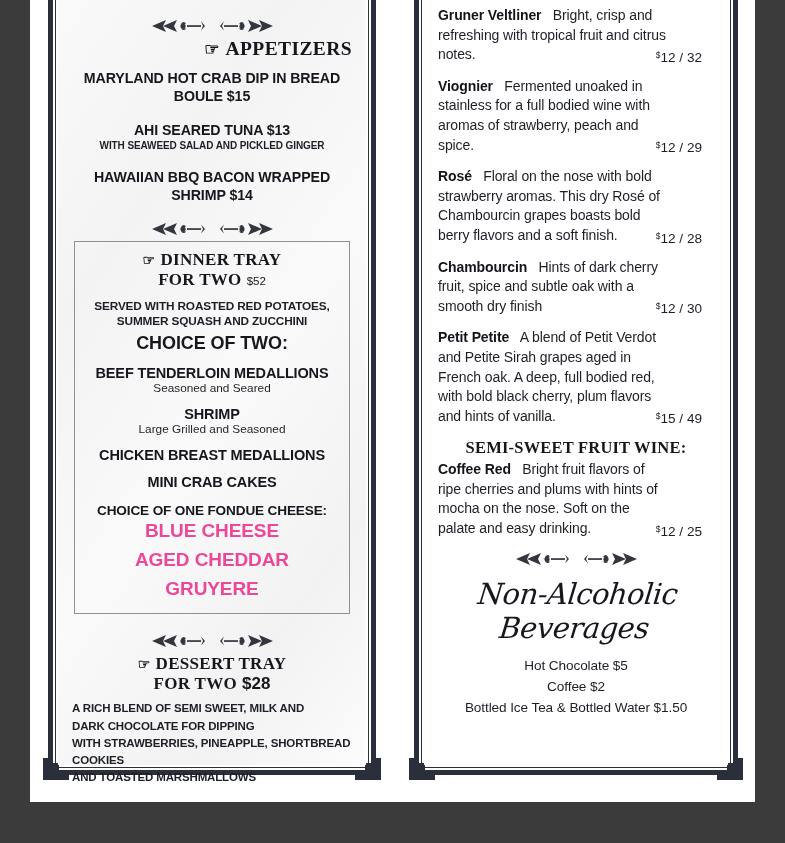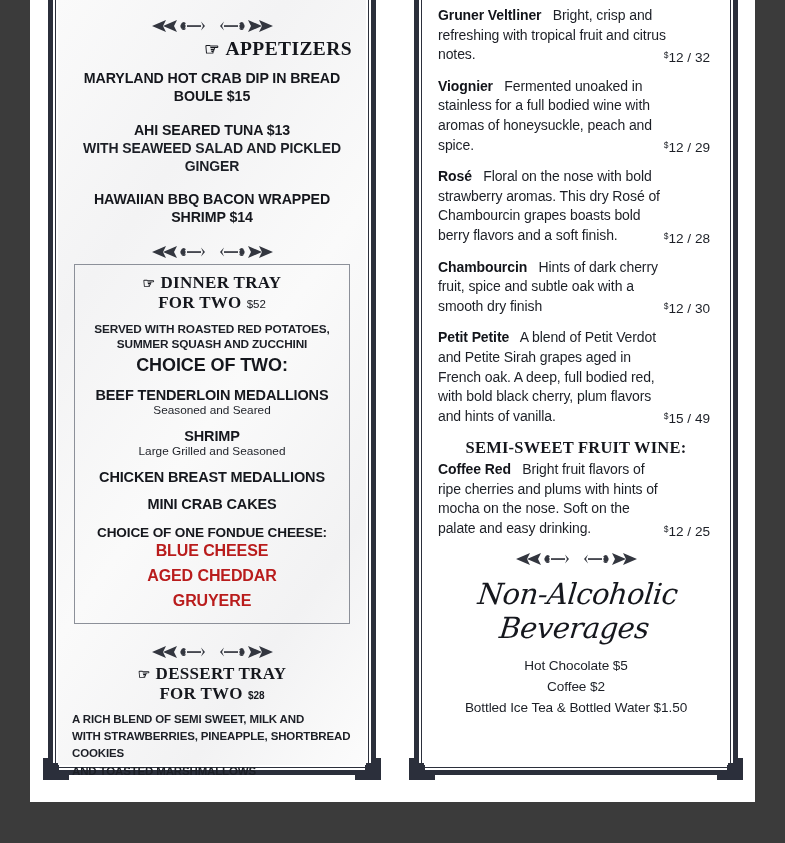--- a/index.html
+++ b/index.html
@@ -103,21 +103,21 @@
     font-size:14.2px;
     color:#15171d;
     letter-spacing:-0.1px;
     line-height:1.25;
     margin:8px 0 0;
   }
   .item-sub{
     text-align:center;
     font-family:"Liberation Sans Narrow","Liberation Sans",sans-serif;
     font-weight:bold;
-    font-size:14px;
+    font-size:10px;
     color:#1c1f26;
     line-height:1.25;
     margin:1px 0 0;
     letter-spacing:-0.1px;
   }
   .spacer-sm{ height:8px; }
 
   
   .tray-box{
     border:1px solid #8c9099;
@@ -166,34 +166,34 @@
   }
   .tray-cheese-head{
     text-align:center;
     font-family:"Liberation Sans Narrow","Liberation Sans",sans-serif;
     font-size:13.6px; font-weight:bold; color:#15171d;
     margin-top:13px; letter-spacing:-0.15px;
   }
   .tray-cheese{
     text-align:center;
     font-family:"Liberation Sans Narrow","Liberation Sans",sans-serif;
-    font-size:16px; font-weight:bold; color:#b91c1c;
+    font-size:19px; font-weight:bold; color:#ec4899;
     margin-top:7px; letter-spacing:-0.1px;
   }
 
   .dessert-title{
     text-align:center;
     font-family:"Liberation Serif", serif;
     font-weight:bold; font-size:17px; color:#15171d;
     line-height:1.2; letter-spacing:0.3px;
     margin-top:2px;
   }
   .dessert-title .manicule{ font-size:14px; margin-right:5px; }
   .dessert-title .price{
-    font-size:10px; font-family:"Liberation Sans Narrow","Liberation Sans",sans-serif;
+    font-size:17px; font-family:"Liberation Sans Narrow","Liberation Sans",sans-serif;
     font-weight:bold; letter-spacing:0; margin-left:5px;
   }
   .dessert-line{
     text-align:left;
     font-family:"Liberation Sans Narrow","Liberation Sans",sans-serif;
     font-size:11.5px; font-weight:bold; color:#1c1f26;
     line-height:1.5; letter-spacing:-0.15px;
   }
 
   .wine{
@@ -204,21 +204,21 @@
     width:232px;
     font-family:Liberation Sans, sans-serif;
     font-size:14px;
     color:#1c1f26;
     line-height:1.4;
     letter-spacing:-0.1px;
   }
   .wine-name{ font-weight:bold; color:#12141a; }
   .wine-desc{ font-weight:normal; }
   .wine-price{
-    position:absolute; right:4px; bottom:0;
+    position:absolute; right:12px; bottom:0;
     font-family:"Liberation Sans Narrow","Liberation Sans",sans-serif;
     font-size:13.6px; color:#1c1f26; white-space:nowrap;
   }
   .wine-price sup{ font-size:8.5px; vertical-align:0.45em; }
 
   .semi-head{
     text-align:center;
     font-family:"Liberation Serif", serif;
     font-weight:bold; font-size:16.5px; color:#15171d;
     letter-spacing:0.2px;
@@ -363,20 +363,21 @@
               </g>
             </svg>
           </div>
 
           <div class="dessert-title">
             <span class="manicule">☞</span><span>DESSERT TRAY</span><br>
             <span>FOR TWO</span><span class="price">$28</span>
           </div>
           <div style="height:6px"></div>
           <div class="dessert-line">A RICH BLEND OF SEMI SWEET, MILK AND</div>
+          <div class="dessert-line">DARK CHOCOLATE FOR DIPPING</div>
           <div class="dessert-line">WITH STRAWBERRIES, PINEAPPLE, SHORTBREAD COOKIES</div>
           <div class="dessert-line">AND TOASTED MARSHMALLOWS</div>
 
         </div>
       </div>
 
       <div class="panel panel-right">
         <div class="frame"></div>
         <div class="corner corner-bl">
             <i></i>
@@ -402,21 +403,21 @@
             <div class="wine-text">
               <span class="wine-name">Gruner Veltliner</span>
               &nbsp; <span class="wine-desc">Bright, crisp and refreshing with tropical fruit and citrus notes.</span>
             </div>
             <div class="wine-price"><sup>$</sup><span>12</span> / <span>32</span></div>
           </div>
 
           <div class="wine">
             <div class="wine-text">
               <span class="wine-name">Viognier</span>
-              &nbsp; <span class="wine-desc">Fermented unoaked in stainless for a full bodied wine with aromas of honeysuckle, peach and spice.</span>
+              &nbsp; <span class="wine-desc">Fermented unoaked in stainless for a full bodied wine with aromas of strawberry, peach and spice.</span>
             </div>
             <div class="wine-price"><sup>$</sup><span>12</span> / <span>29</span></div>
           </div>
 
           <div class="wine">
             <div class="wine-text">
               <span class="wine-name">Rosé</span>
               &nbsp; <span class="wine-desc">Floral on the nose with bold strawberry aromas. This dry Rosé of Chambourcin grapes boasts bold berry flavors and a soft finish.</span>
             </div>
             <div class="wine-price"><sup>$</sup><span>12</span> / <span>28</span></div>

